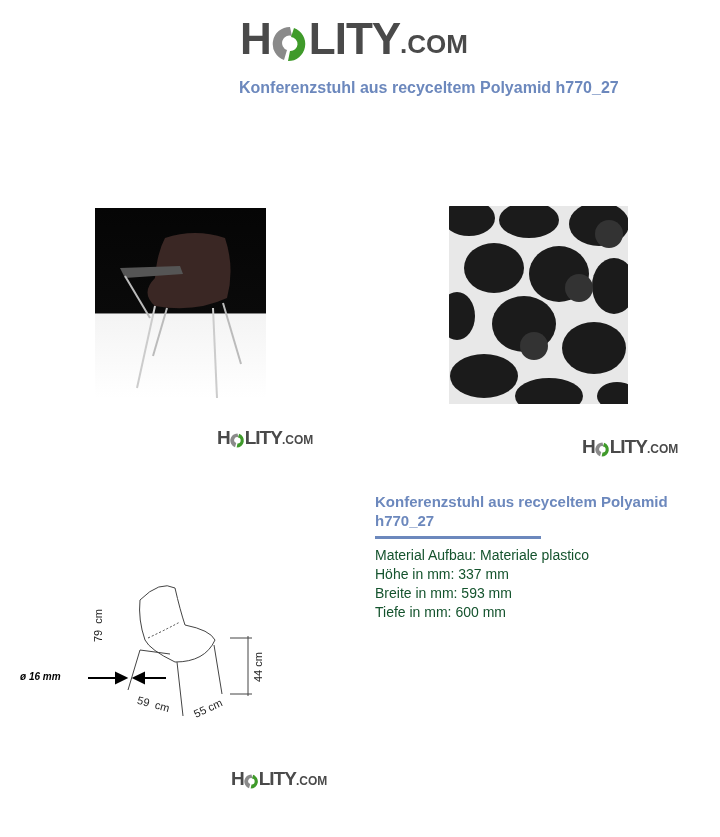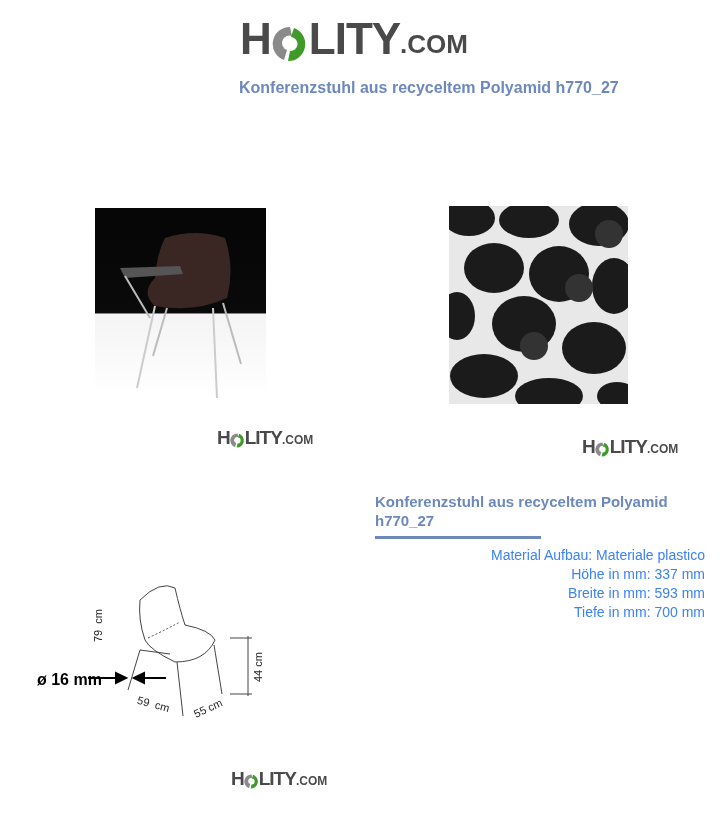--- a/index.html
+++ b/index.html
@@ -5,21 +5,21 @@
   html, body { margin:0; padding:0; background:#ffffff; }
   body { width:720px; height:837px; position:relative; overflow:hidden; font-family:"Liberation Sans", sans-serif; }
   .logo { position:absolute; display:flex; align-items:flex-end; font-family:"Liberation Sans", sans-serif; font-weight:bold; color:#4a4a4a; letter-spacing:-1px; }
   .logo .o { display:inline-block; position:relative; }
   .logo .com { font-weight:bold; letter-spacing:0; }
   .title-top { position:absolute; left:239px; top:79px; font-size:16px; font-weight:bold; color:#6c88bd; }
   .photo { position:absolute; overflow:hidden; }
   .info { position:absolute; left:375px; top:492px; width:330px; }
   .info h2 { margin:0; font-size:15px; line-height:19px; font-weight:bold; color:#6c88bd; }
   .info .rule { width:166px; height:3px; background:#6c88bd; margin:6px 0 7px 0; }
-  .info .spec { font-size:14px; line-height:19px; color:#3b82f6;text-align:right; }
+  .info .spec { font-size:14px; line-height:19px; color:#14532d; }
   .diagram { position:absolute; left:20px; top:570px; width:260px; height:160px; }
 </style>
 </head>
 <body>
 
 <div class="logo" style="left:240px; top:20px; font-size:44px; height:44px;">
   <span>H</span>
   <span class="o" style="width:36px;height:40px;margin:0 1px;">
     <svg width="36" height="40" viewBox="0 0 36 40">
         <path d="M18 3 A17 17 0 0 0 12 36 L15 26 A7 7 0 0 1 20 12 Z" fill="#8a8a8a"></path>
@@ -91,21 +91,21 @@
   <span>LITY</span>
   <span class="com" style="font-size:12px;margin-bottom:2px;">.COM</span>
 </div>
 
 <div class="info">
   <h2>Konferenzstuhl aus recyceltem Polyamid h770_27</h2>
   <div class="rule"></div>
   <div class="spec">Material Aufbau: Materiale plastico</div>
   <div class="spec">Höhe in mm: 337 mm</div>
   <div class="spec">Breite in mm: 593 mm</div>
-  <div class="spec">Tiefe in mm: 700 mm</div>
+  <div class="spec">Tiefe in mm: 600 mm</div>
 </div>
 
 <div class="diagram">
   <svg width="260" height="160" viewBox="0 0 260 160" style="position:absolute;left:0;top:0;">
     <g fill="none" stroke="#444" stroke-width="1">
       <path d="M120 30 Q140 10 155 18 Q160 40 165 55 Q190 60 195 70 Q185 92 155 92 Q130 80 125 70 Q118 50 120 30Z"></path>
       <path d="M128 68 Q145 60 160 52" stroke-dasharray="2,2"></path>
       <line x1="120" y1="80" x2="108" y2="120"></line>
       <line x1="120" y1="80" x2="150" y2="84"></line>
       <line x1="157" y1="92" x2="163" y2="146"></line>
@@ -114,21 +114,21 @@
       <line x1="210" y1="124" x2="232" y2="124"></line>
       <line x1="228" y1="66" x2="228" y2="126"></line>
     </g>
     <g stroke="#000" stroke-width="2" fill="#000">
       <line x1="68" y1="108" x2="100" y2="108"></line>
       <polygon points="106,108 96,103 96,113"></polygon>
       <line x1="120" y1="108" x2="146" y2="108"></line>
       <polygon points="114,108 124,103 124,113"></polygon>
     </g>
   </svg>
-  <div style="position:absolute;left:17px;top:101px;font-size:16px;font-weight:bold;color:#000;">ø 16 mm</div>
+  <div style="position:absolute;left:0;top:101px;font-size:10px;font-weight:bold;color:#000;font-style:italic;">ø 16 mm</div>
   <div style="position:absolute;left:72px;top:72px;font-size:11px;color:#222;transform:rotate(-90deg);transform-origin:left top;white-space:pre;">79  cm</div>
   <div style="position:absolute;left:232px;top:112px;font-size:11px;color:#222;transform:rotate(-90deg);transform-origin:left top;white-space:pre;">44 cm</div>
   <div style="position:absolute;left:117px;top:128px;font-size:11px;color:#222;transform:rotate(15deg);white-space:pre;">59  cm</div>
   <div style="position:absolute;left:173px;top:132px;font-size:11px;color:#222;transform:rotate(-25deg);white-space:pre;">55 cm</div>
 </div>
 
 <div class="logo" style="left:231px; top:768px; font-size:19px;">
   <span>H</span>
   <span class="o" style="width:15px;height:17px;">
     <svg width="15" height="17" viewBox="0 0 36 40">

